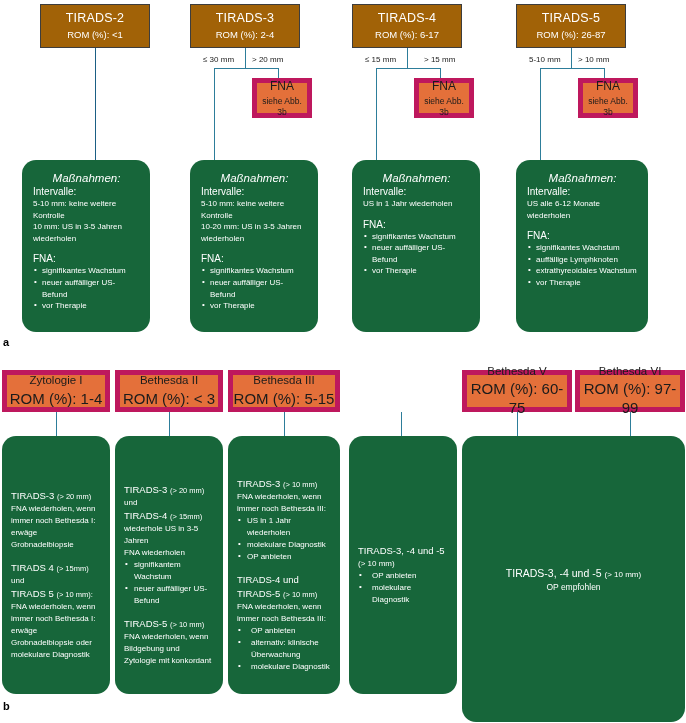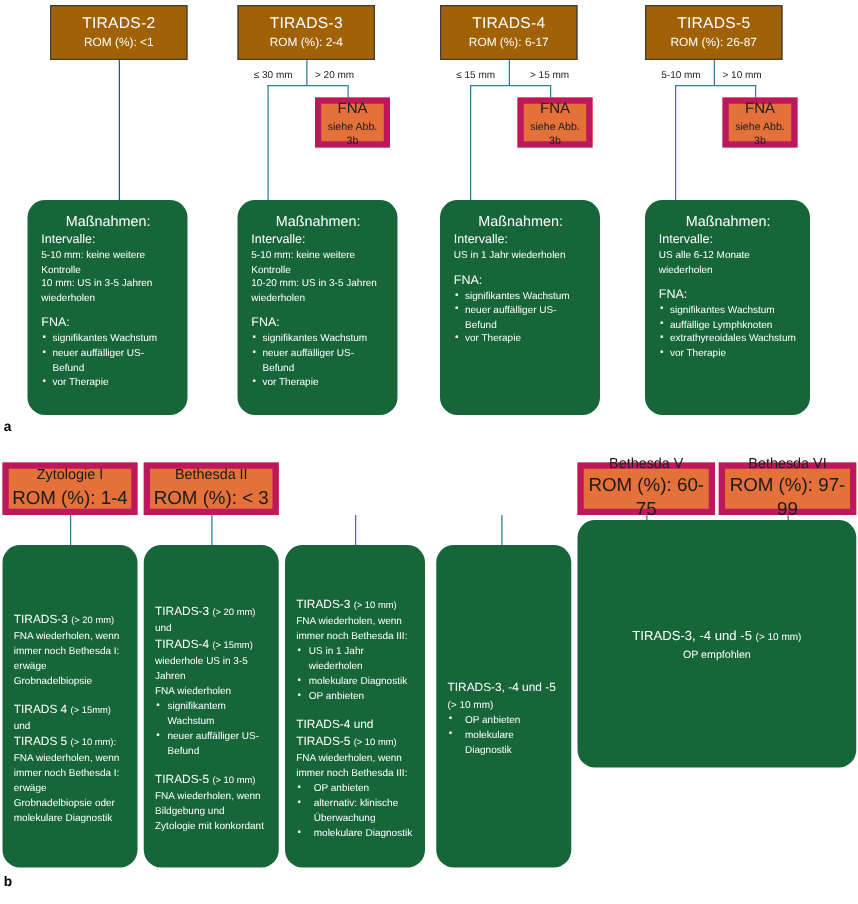--- a/index.html
+++ b/index.html
@@ -49,21 +49,21 @@
   
   .vline{position:absolute;background:#2d7d9a;width:1px;}
   .hline{position:absolute;background:#2d7d9a;height:1px;}
   .vline.navy{background:#1b5f84;}
 
   
   .blabel{position:absolute;font-size:8px;color:#1b1b1b;white-space:nowrap;}
 
   
   .mpad{padding:12px 10px 10px 11px;}
-  .mtitle{font-size:11.5px;text-align:center;margin-bottom:2px;}
+  .mtitle{font-size:11.5px;text-align:center;margin-bottom:2px;font-style:italic;}
   .msub{font-size:10px;margin-bottom:1px;}
   .mtxt{font-size:8px;line-height:1.45;}
   .mgap{height:9px;}
   ul.m{margin:1px 0 0 0;padding:0;list-style:none;}
   ul.m li{font-size:8px;line-height:1.45;position:relative;padding-left:9px;margin-bottom:0px;}
   ul.m li:before{content:"•";position:absolute;left:1px;top:-1px;}
 
   
   .bpad{padding:10px 9px;}
   .bhead{font-size:9.5px;line-height:1.5;}
@@ -213,20 +213,24 @@
   <div class="panel-letter" style="left:3px;top:336px;">a</div>
 
   <div class="node orange beth" style="left:2px;top:370px;width:108px;height:42px;">
     <div class="b1">Zytologie I</div>
     <div class="b2">ROM (%): 1-4</div>
   </div>
   <div class="node orange beth" style="left:115px;top:370px;width:108px;height:42px;">
     <div class="b1">Bethesda II</div>
     <div class="b2">ROM (%): &lt; 3</div>
   </div>
+  <div class="node orange beth" style="left:228px;top:370px;width:112px;height:42px;">
+    <div class="b1">Bethesda III</div>
+    <div class="b2">ROM (%): 5-15</div>
+  </div>
   <div class="node orange beth" style="left:462px;top:370px;width:110px;height:42px;">
     <div class="b1">Bethesda V</div>
     <div class="b2">ROM (%): 60-75</div>
   </div>
   <div class="node orange beth" style="left:575px;top:370px;width:110px;height:42px;">
     <div class="b1">Bethesda VI</div>
     <div class="b2">ROM (%): 97-99</div>
   </div>
 
   <div class="vline" style="left:56px;top:412px;height:24px;"></div>
@@ -322,21 +326,21 @@
         <div class="bhead">TIRADS-3, -4 und -5</div>
         <div class="bhead sm" style="font-size:8px;">(&gt; 10 mm)</div>
         <ul class="b wide">
           <li>OP anbieten</li>
           <li>molekulare Diagnostik</li>
         </ul>
       </div>
     </div>
   </div>
 
-  <div class="node green" style="left:462px;top:416px;width:223px;height:198px;">
+  <div class="node green" style="left:462px;top:436px;width:223px;height:286px;">
     <div class="centerbox">
       <div class="l1">
         <span>TIRADS-3, -4 und -5</span>
         <span class="sm">(&gt; 10 mm)</span>
       </div>
       <div class="l2">OP empfohlen</div>
     </div>
   </div>
 
   <div class="panel-letter" style="left:3px;top:700px;">b</div>

